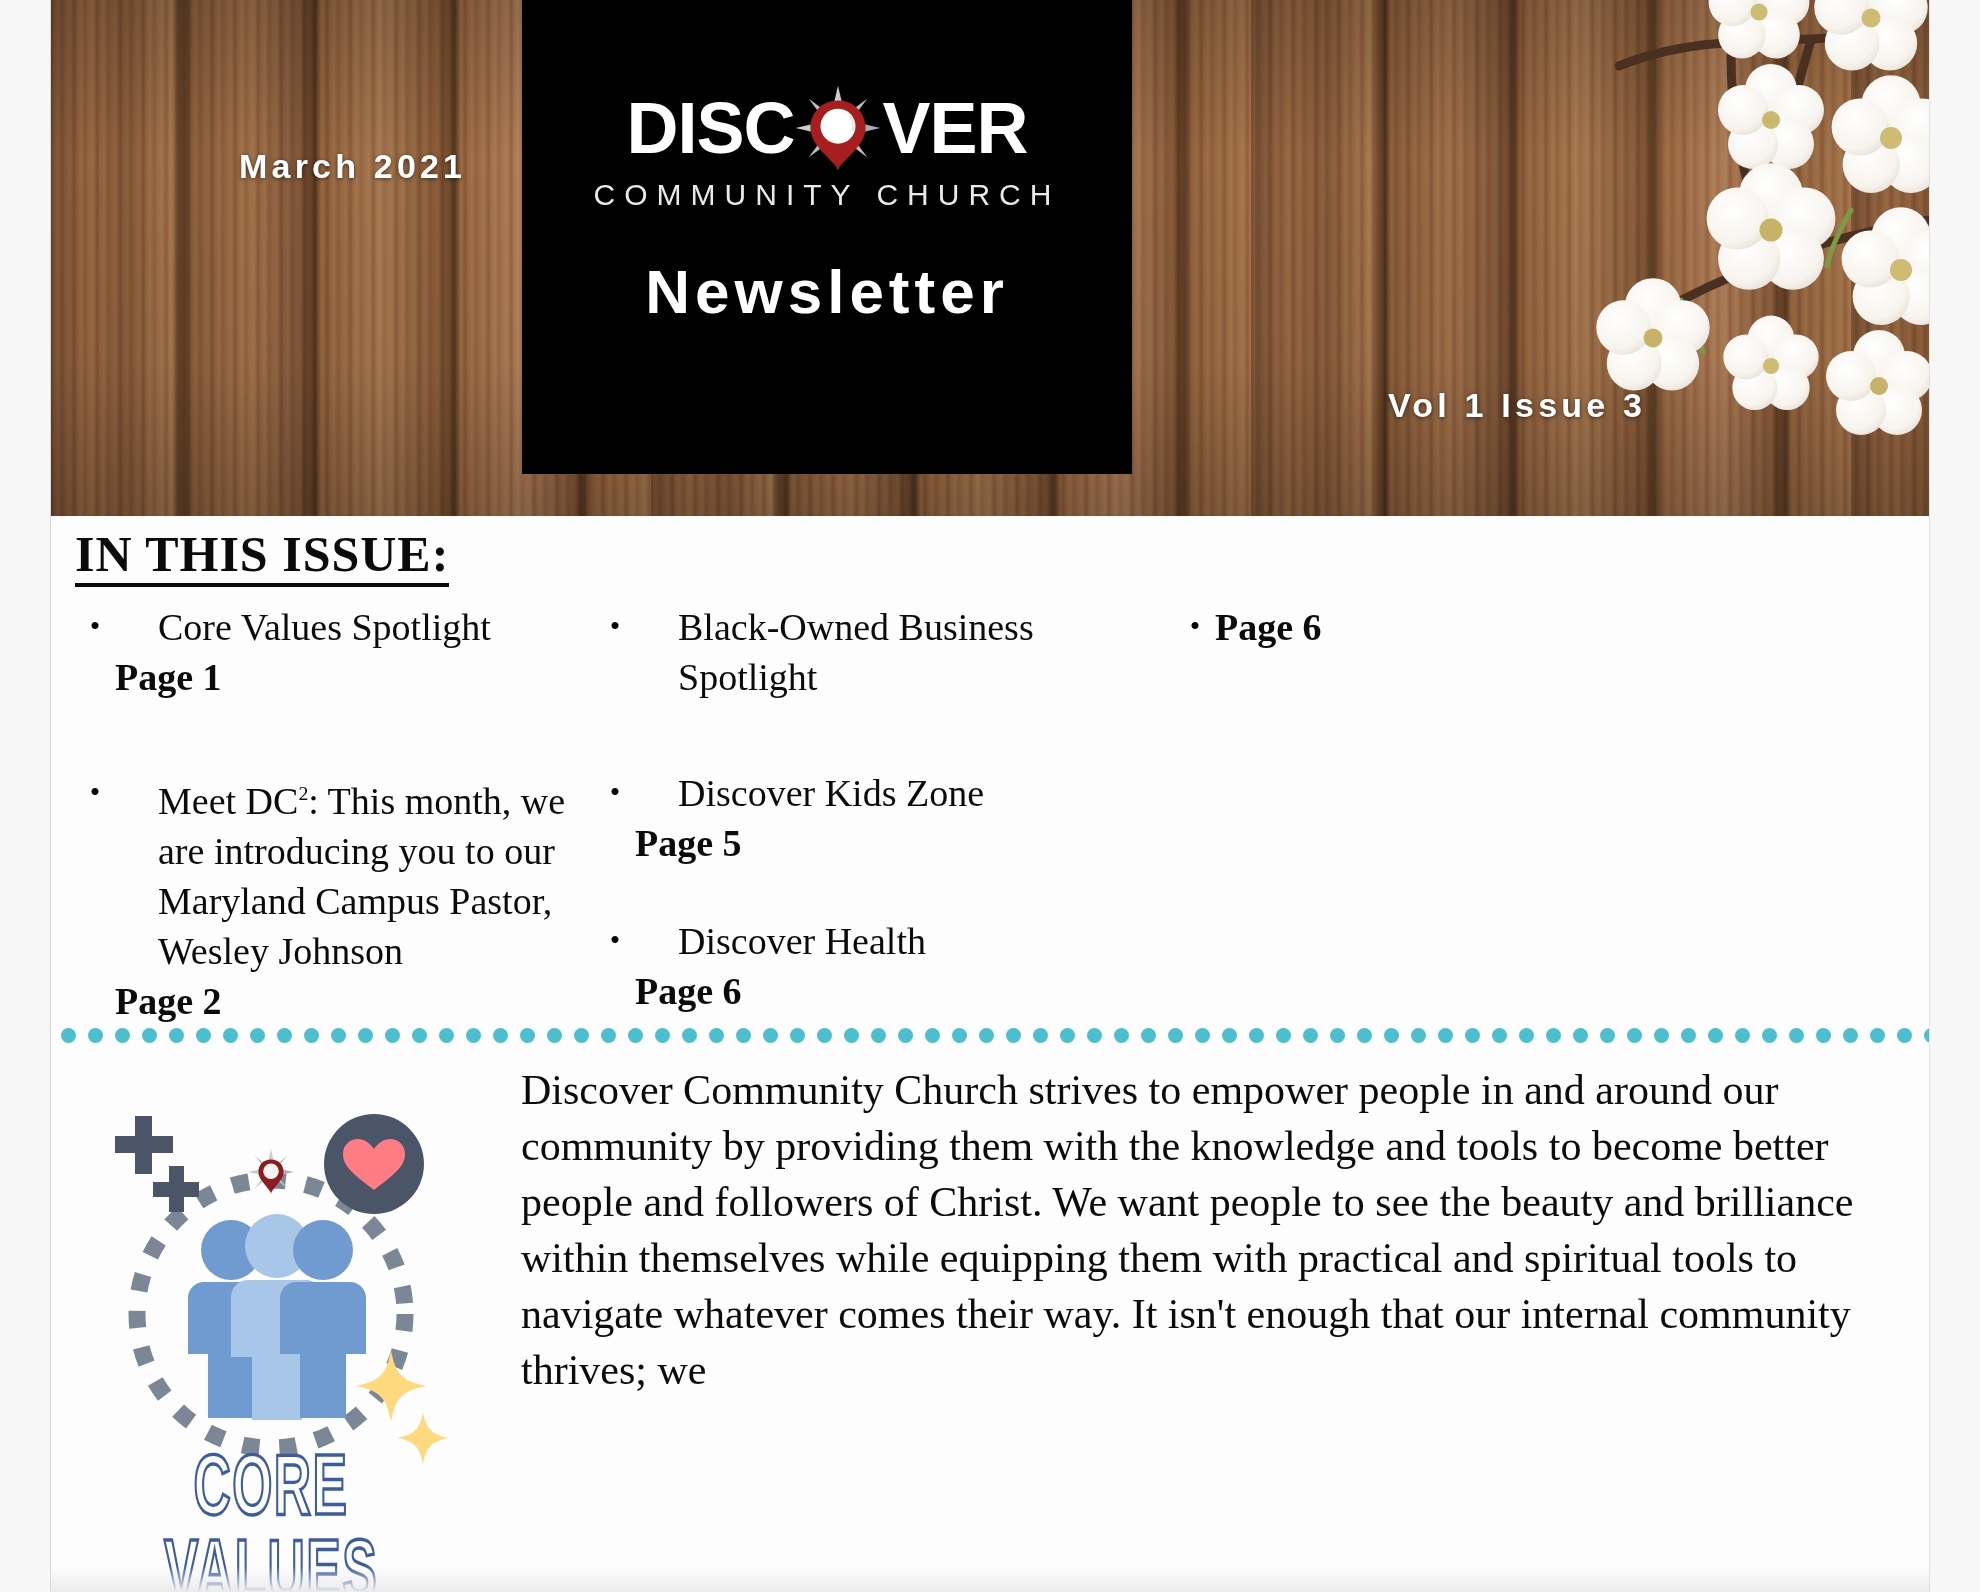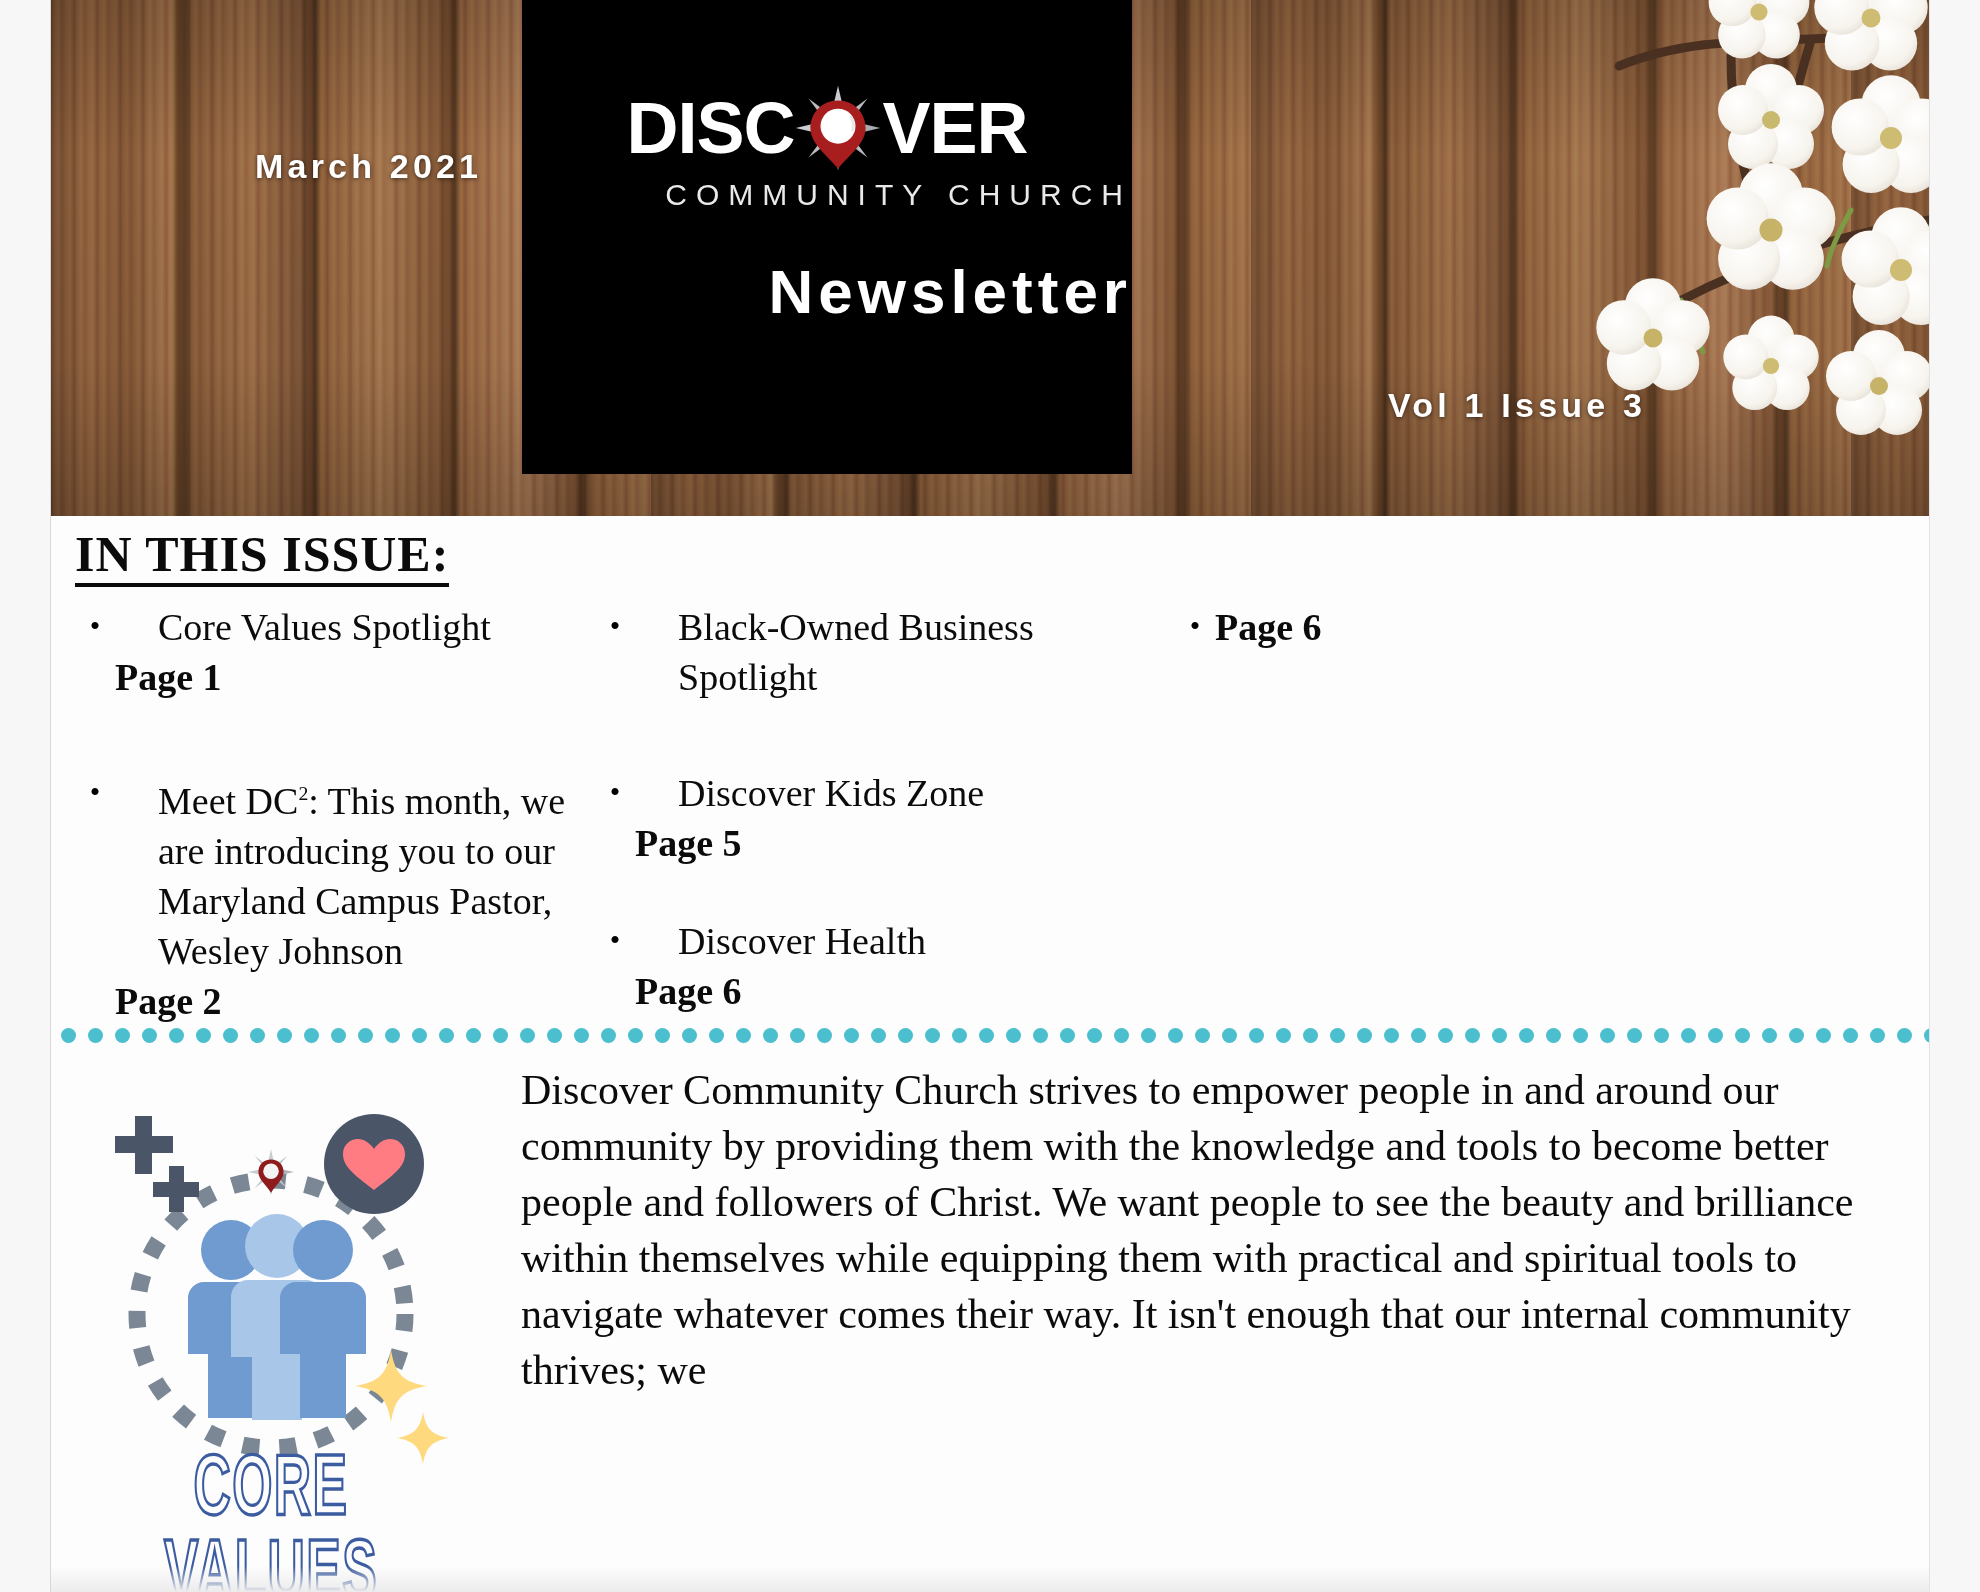--- a/index.html
+++ b/index.html
@@ -54,34 +54,33 @@
   }
   
   #blossoms { position: absolute; right: 0; top: -30px; width: 720px; height: 480px; }
   
   #date-label {
     position: absolute; left: 188px; top: 147px;
     color: #ffffff; font-family: "Liberation Sans", sans-serif;
     font-weight: bold; font-size: 34px; letter-spacing: 4.2px;
     text-shadow: 0 1px 4px rgba(0,0,0,0.55);
     white-space: nowrap;
-    margin-left: 16px;
   }
   #volume-label {
     position: absolute; left: 1337px; top: 386px;
     color: #ffffff; font-family: "Liberation Sans", sans-serif;
     font-weight: bold; font-size: 34px; letter-spacing: 4.2px;
     text-shadow: 0 1px 4px rgba(0,0,0,0.55);
     white-space: nowrap;
   }
   
   #logo-plate {
     position: absolute; left: 471px; top: 0; width: 610px; height: 474px;
     background: #000000;
-    text-align: right;
+    text-align: center;
   }
   #brand-row {
     position: relative; margin-top: 86px; height: 84px;
     display: flex; align-items: center; justify-content: center;
   }
   .brand-word {
     color: #ffffff; font-family: "Liberation Sans", sans-serif;
     font-weight: bold; font-size: 72px; letter-spacing: -1px; line-height: 1;
   }
   #compass-o { width: 92px; height: 92px; margin: 0 -2px; display:block; }

